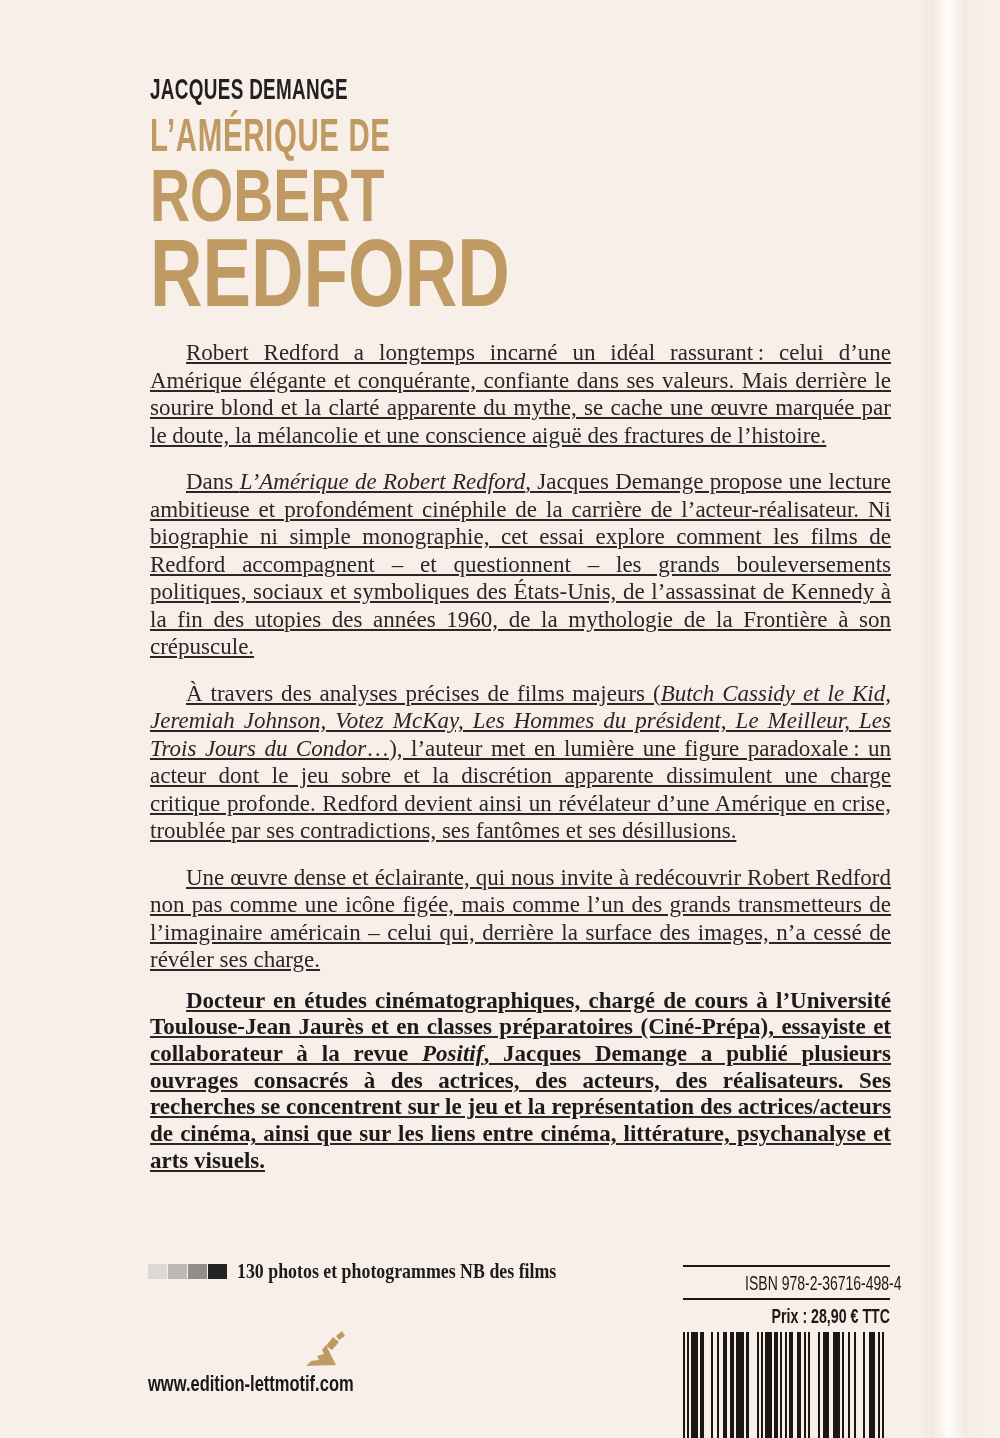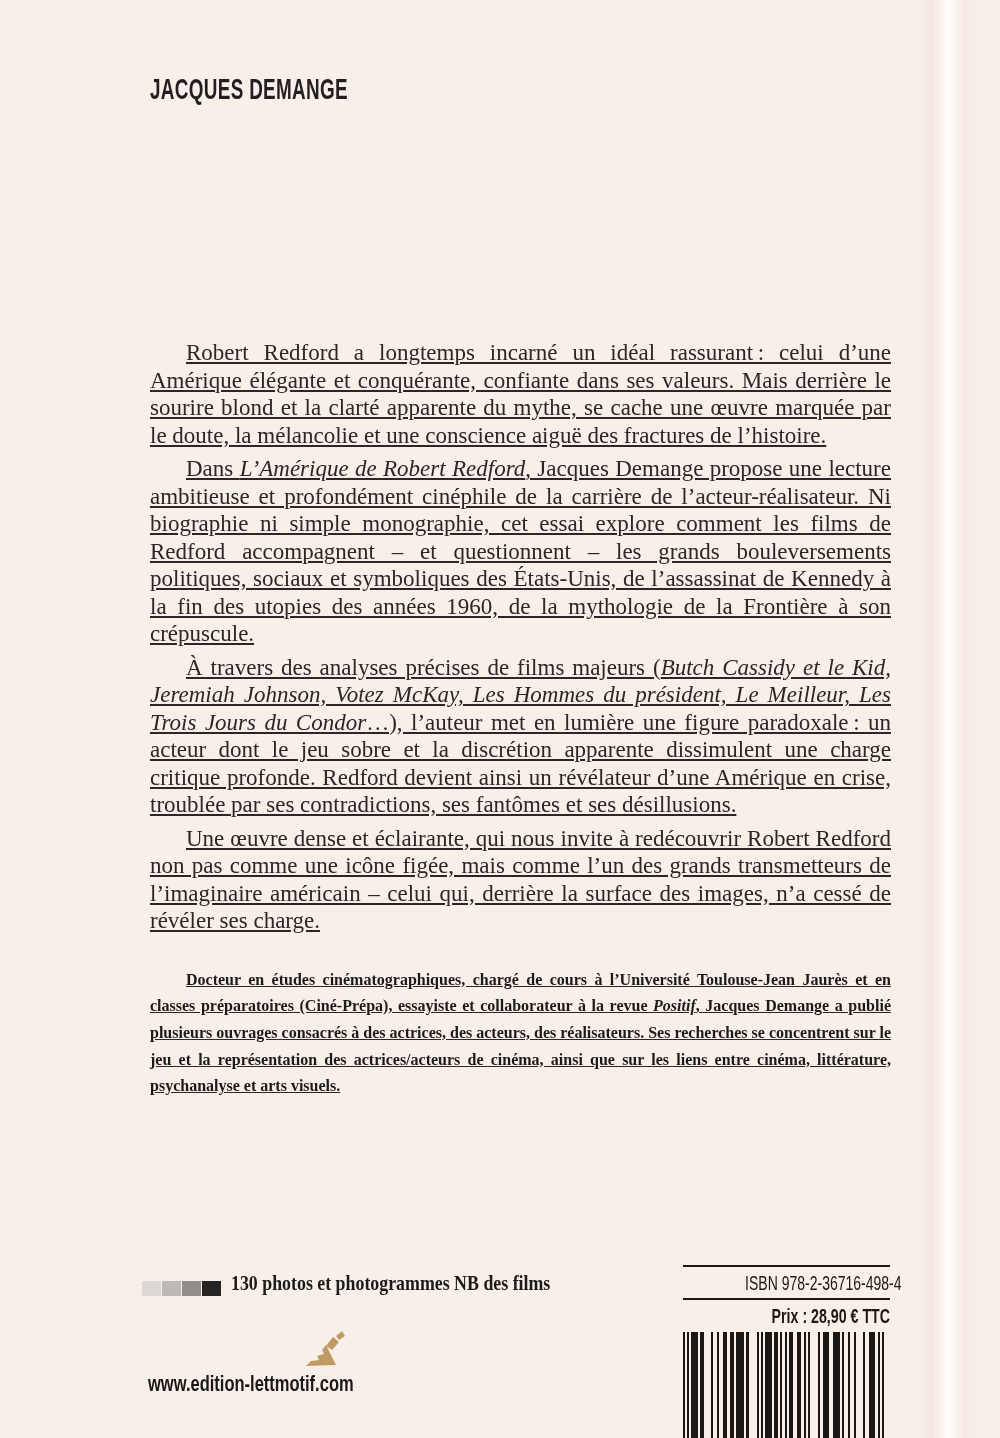--- a/index.html
+++ b/index.html
@@ -31,31 +31,31 @@
   .t2 { font-size: 74px; line-height: 62px; margin-top: 7px; transform: scaleX(0.75); }
   .t3 { font-size: 97px; line-height: 80px; margin-top: 6px; transform: scaleX(0.75); }
   
   .body {
     position: absolute; left: 150px; top: 339px; width: 741px;
     font-size: 23px; line-height: 27.5px;
     text-align: justify;
     text-decoration: underline;
   }
   .body p { margin: 0; text-indent: 36px; }
-  .body p + p { margin-top: 6px; }
+  .body p + p { margin-top: 19px; }
   .body p.bio {
-    margin-top: 32px;
+    margin-top: 14px;
     font-weight: bold;
-    font-size: 16px; line-height: 26.7px;
+    font-size: 23px; line-height: 26.7px;
     color: #1d1a1b;
   }
   
   .photos-row {
-    position: absolute; left: 142px; top: 1259px;
-    display: flex; align-items: flex-end; margin-top: 12px;
+    position: absolute; left: 148px; top: 1259px;
+    display: flex; align-items: center;
   }
   .grayscale { display: flex; }
   .grayscale span { display: block; width: 19px; height: 15px; margin-right: 1px; }
   .photos-note {
     margin-left: 9px;
     font-family: "Liberation Serif", serif;
     font-weight: bold; font-size: 21px; color: #1d1a1a;
     transform: scaleX(0.85); transform-origin: left center;
     white-space: nowrap;
   }
@@ -101,20 +101,25 @@
     pointer-events: none;
   }
 </style>
 </head>
 <body>
 
 <div class="cover">
 
   <div class="author">JACQUES DEMANGE</div>
 
+  <div class="title">
+    <div class="t1">L’AMÉRIQUE DE</div>
+    <div class="t2">ROBERT</div>
+    <div class="t3">REDFORD</div>
+  </div>
 
   <div class="body">
     <p><span>Robert Redford a longtemps incarné un idéal rassurant : celui d’une Amérique élégante et conquérante, confiante dans ses valeurs. Mais derrière le sourire blond et la clarté apparente du mythe, se cache une œuvre marquée par le doute, la mélancolie et une conscience aiguë des fractures de l’histoire.</span></p>
     <p><span>Dans </span><span style="font-style: italic;">L’Amérique de Robert Redford</span><span>, Jacques Demange propose une lecture ambitieuse et profondément cinéphile de la carrière de l’acteur-réalisateur. Ni biographie ni simple monographie, cet essai explore comment les films de Redford accompagnent – et questionnent – les grands bouleversements politiques, sociaux et symboliques des États-Unis, de l’assassinat de Kennedy à la fin des utopies des années 1960, de la mythologie de la Frontière à son crépuscule.</span></p>
     <p><span>À travers des analyses précises de films majeurs (</span><span style="font-style: italic;">Butch Cassidy et le Kid, Jeremiah Johnson, Votez McKay, Les Hommes du président, Le Meilleur, Les Trois Jours du Condor</span><span>…), l’auteur met en lumière une figure paradoxale : un acteur dont le jeu sobre et la discrétion apparente dissimulent une charge critique profonde. Redford devient ainsi un révélateur d’une Amérique en crise, troublée par ses contradictions, ses fantômes et ses désillusions.</span></p>
     <p><span>Une œuvre dense et éclairante, qui nous invite à redécouvrir Robert Redford non pas comme une icône figée, mais comme l’un des grands transmetteurs de l’imaginaire américain – celui qui, derrière la surface des images, n’a cessé de révéler ses charge.</span></p>
     <p class="bio"><span>Docteur en études cinématographiques, chargé de cours à l’Université Toulouse-Jean Jaurès et en classes préparatoires (Ciné-Prépa), essayiste et collaborateur à la revue </span><span style="font-style: italic;">Positif</span><span>, Jacques Demange a publié plusieurs ouvrages consacrés à des actrices, des acteurs, des réalisateurs. Ses recherches se concentrent sur le jeu et la représentation des actrices/acteurs de cinéma, ainsi que sur les liens entre cinéma, littérature, psychanalyse et arts visuels.</span></p>
   </div>
 
   <div class="photos-row">

